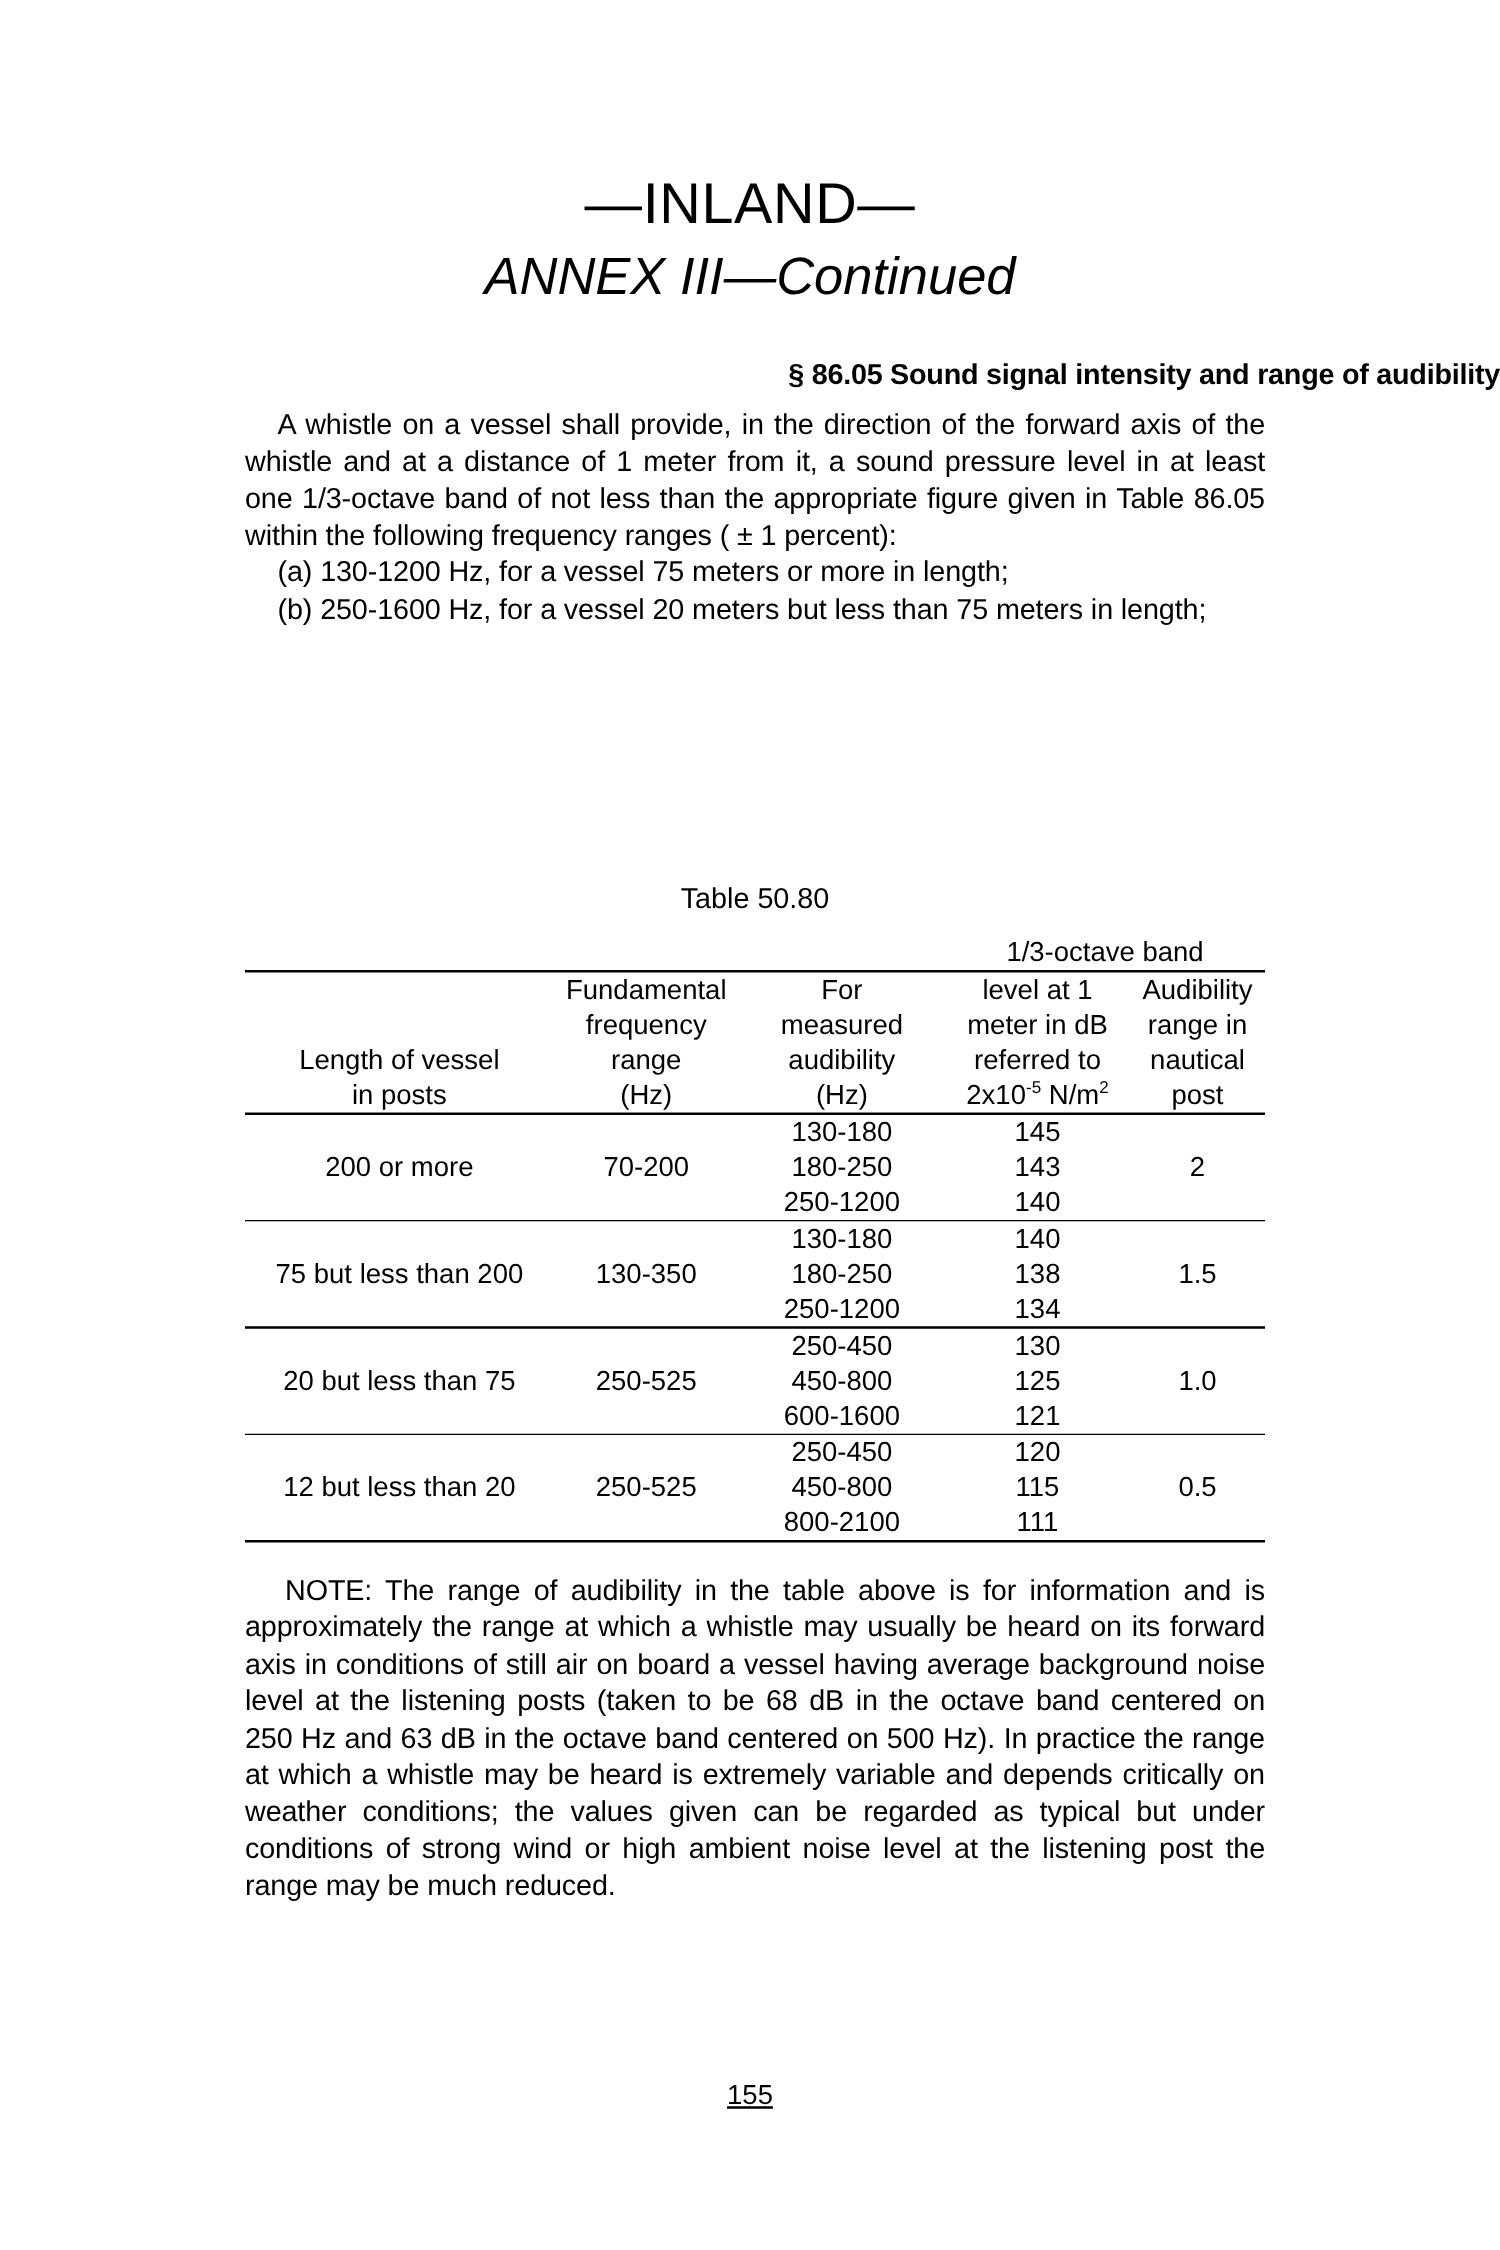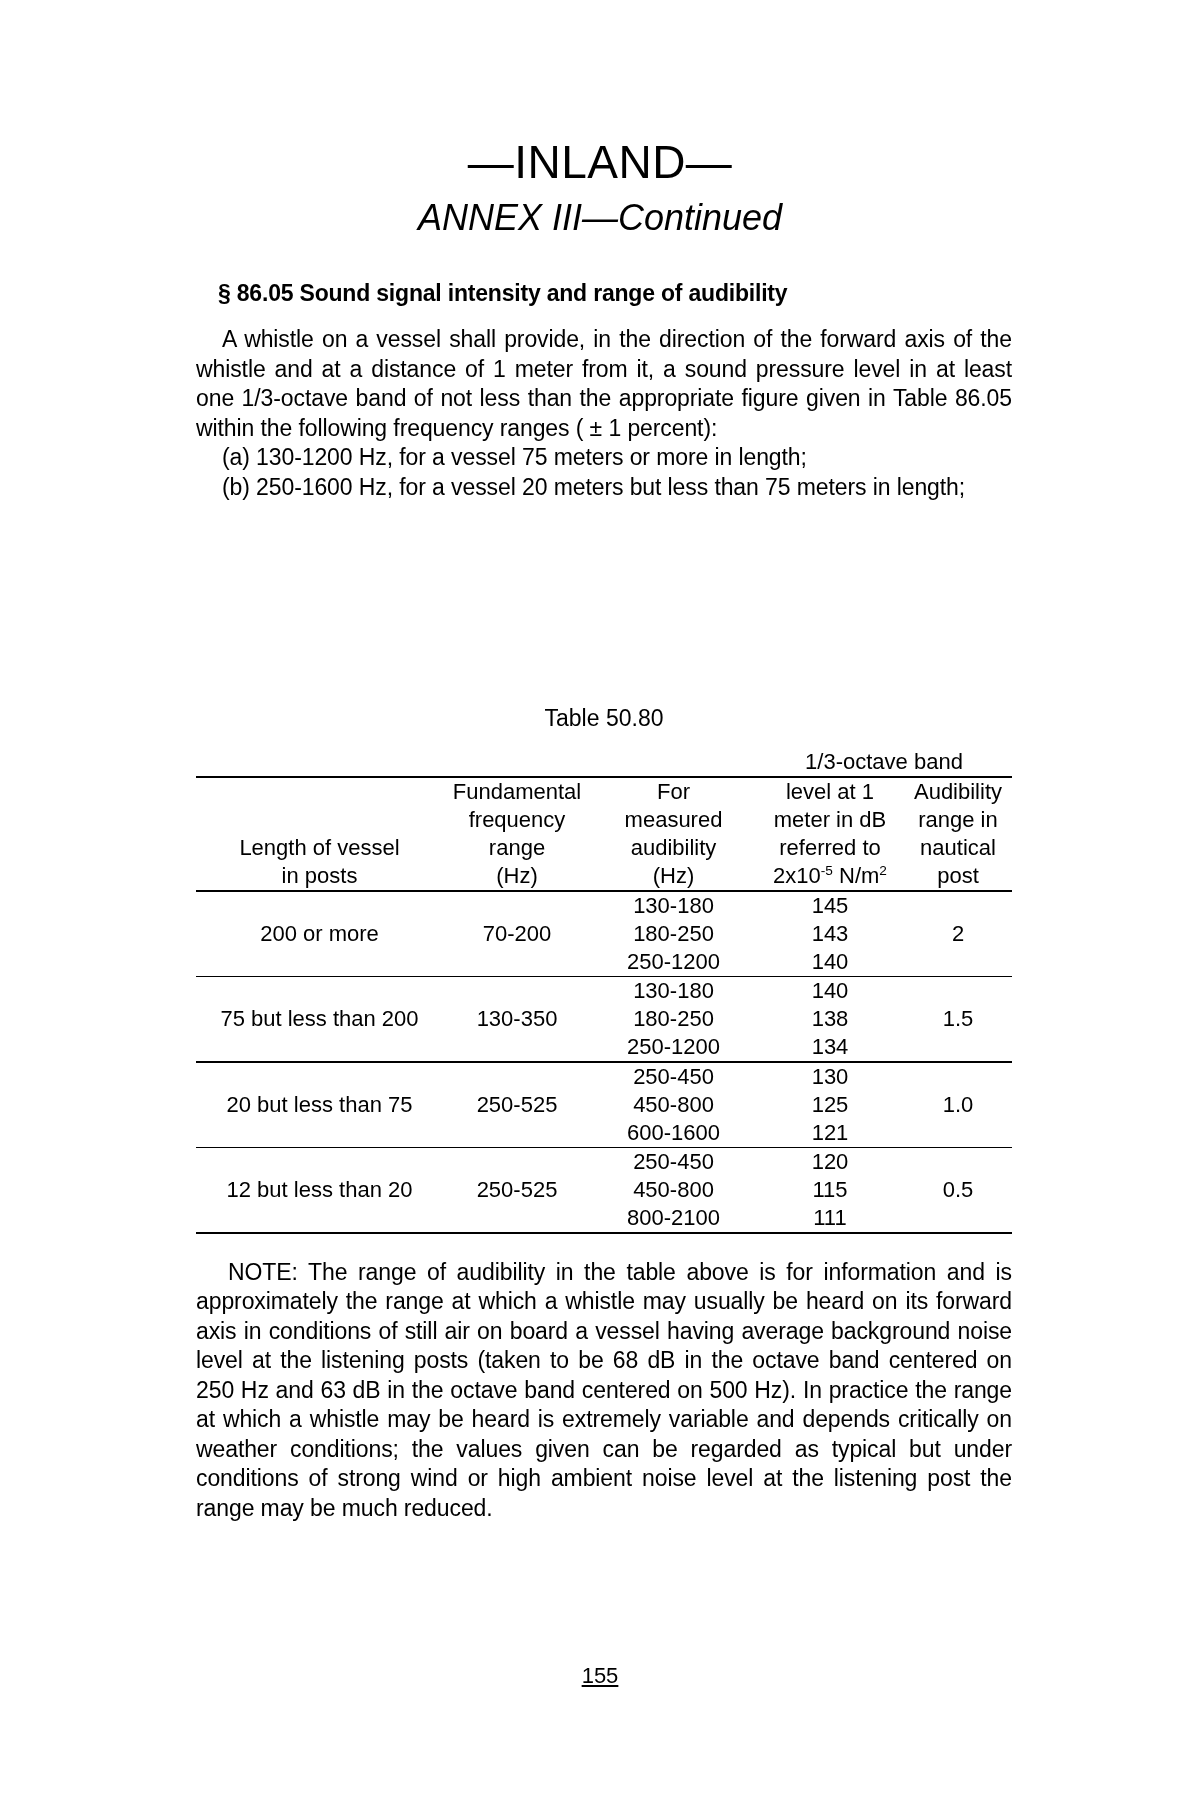--- a/index.html
+++ b/index.html
@@ -30,35 +30,35 @@
     font-size: 46px;
     font-weight: 400;
     letter-spacing: 0.5px;
     margin: 0;
     padding-top: 138px;
     line-height: 1.05;
     font-family: "Liberation Sans", sans-serif;
   }
   .doc-subtitle {
     text-align: center;
-    font-size: 36px;
+    font-size: 42px;
     font-style: italic;
     font-weight: 400;
     margin: 0;
     padding-top: 12px;
     line-height: 1.1;
     font-family: "Liberation Sans", sans-serif;
   }
 
   .section-heading {
     font-size: 23px;
     font-weight: bold;
     margin: 0;
     padding: 42px 0 0 0;
-    text-align: left;
+    text-align: right;
     padding-left: 218px;
     letter-spacing: -0.2px;
   }
 
   
   .body-col {
     position: absolute;
     left: 196px;
     width: 816px;
   }

